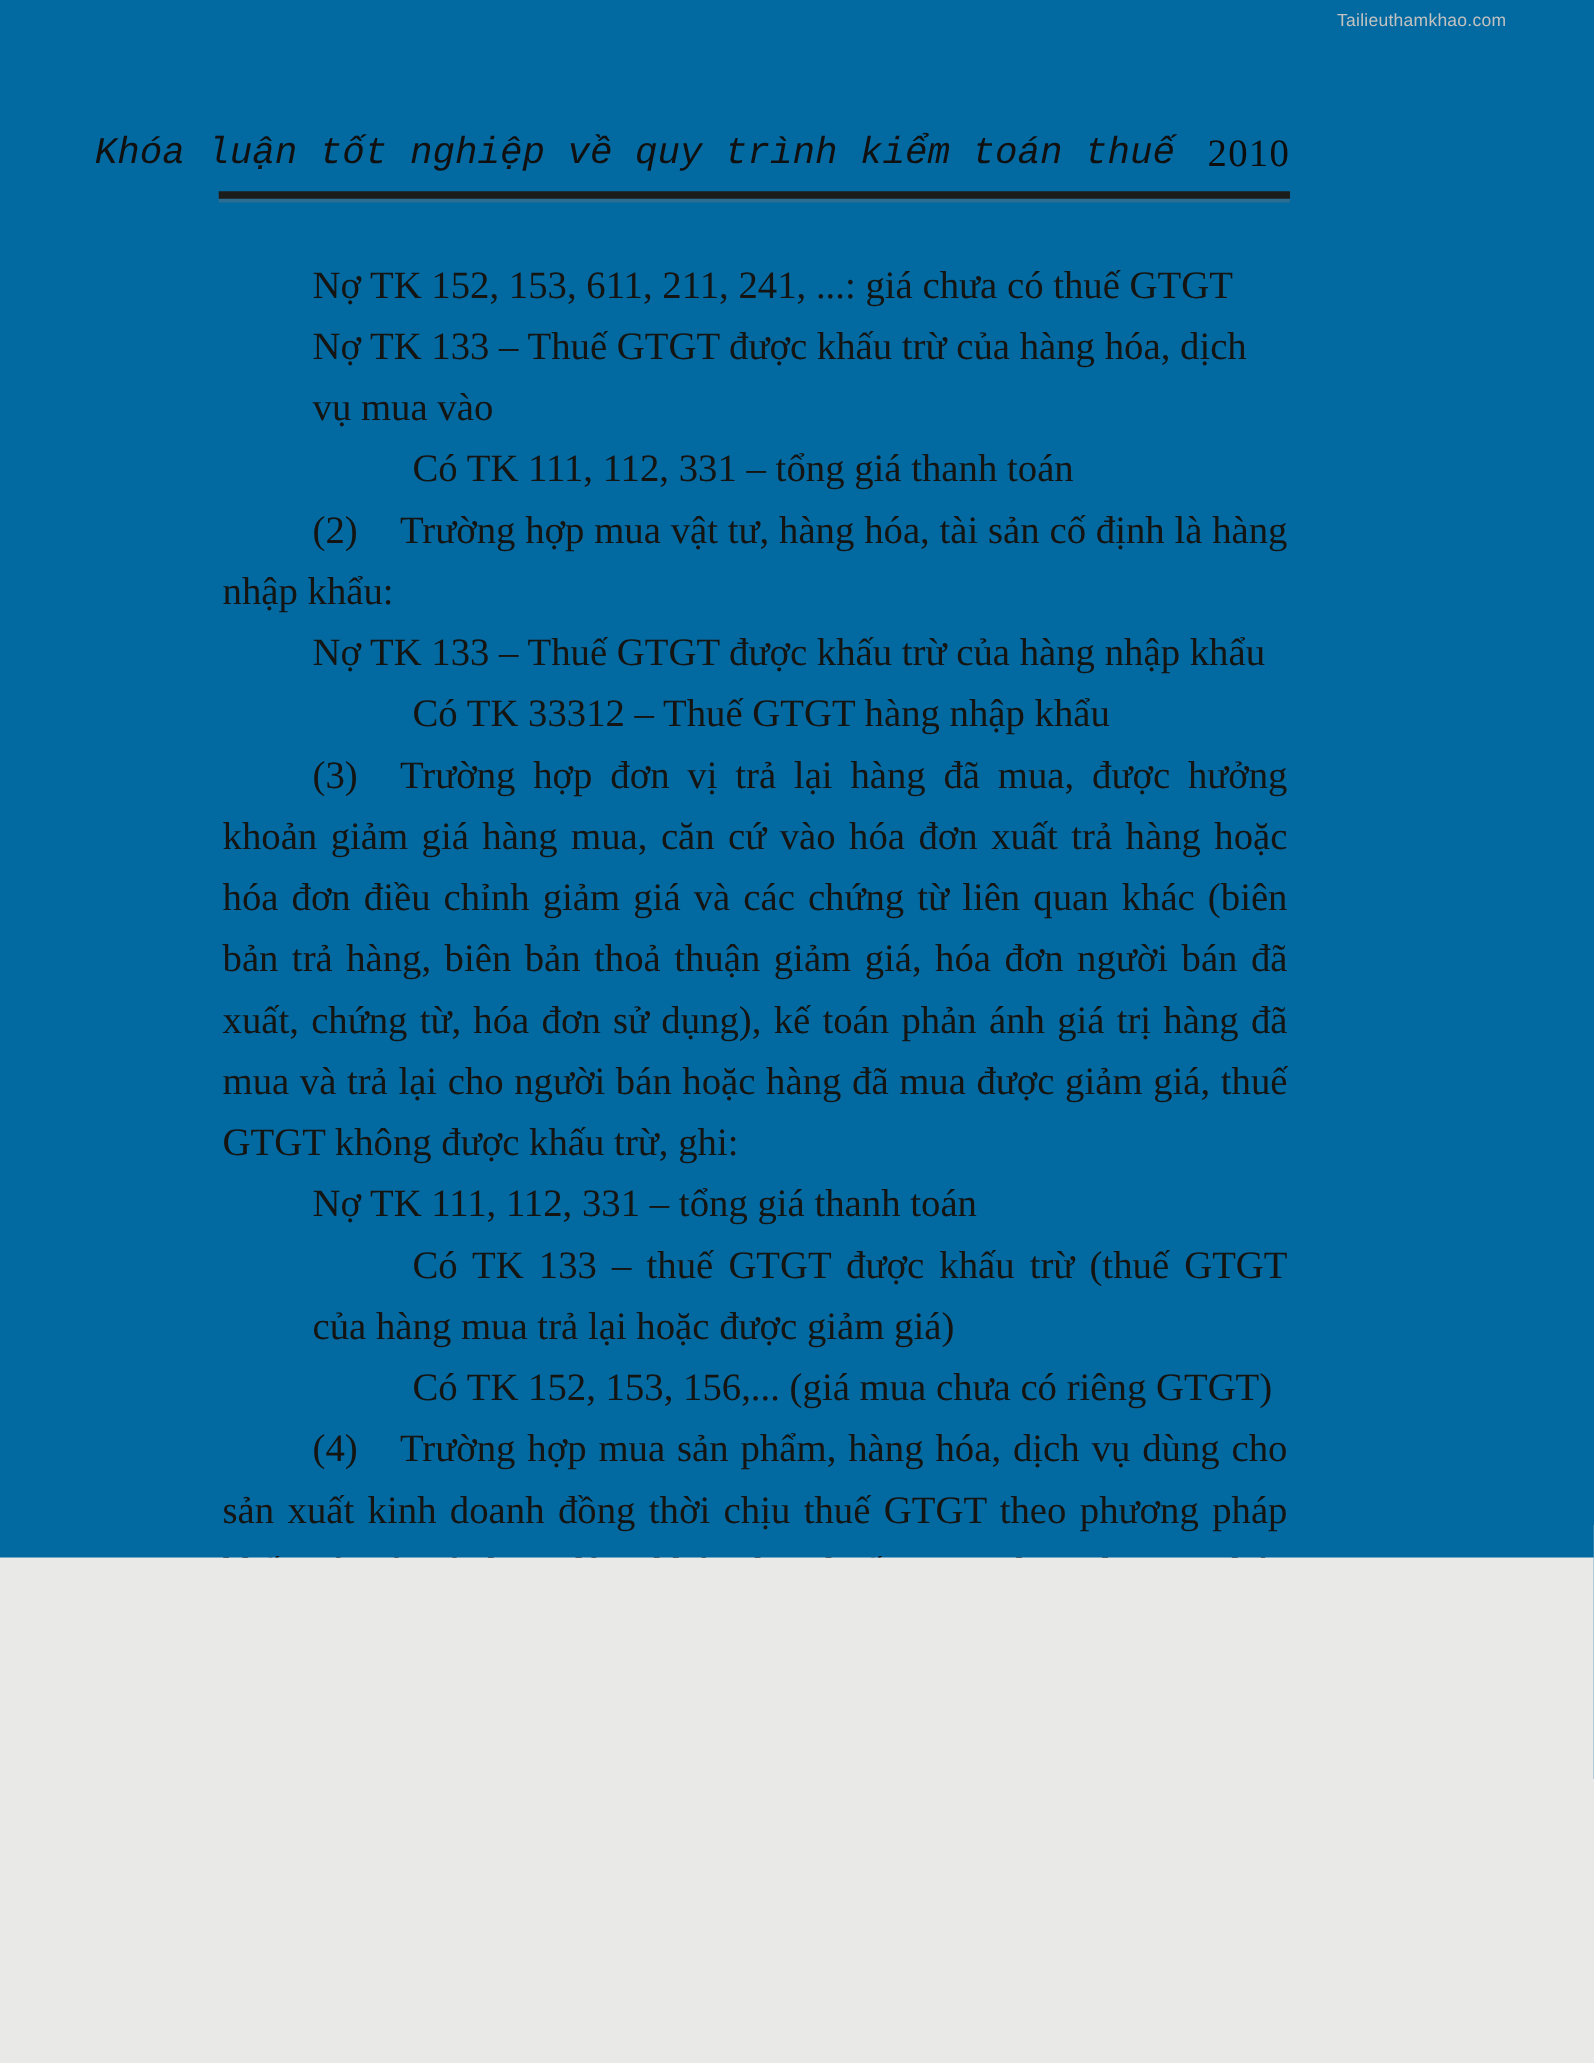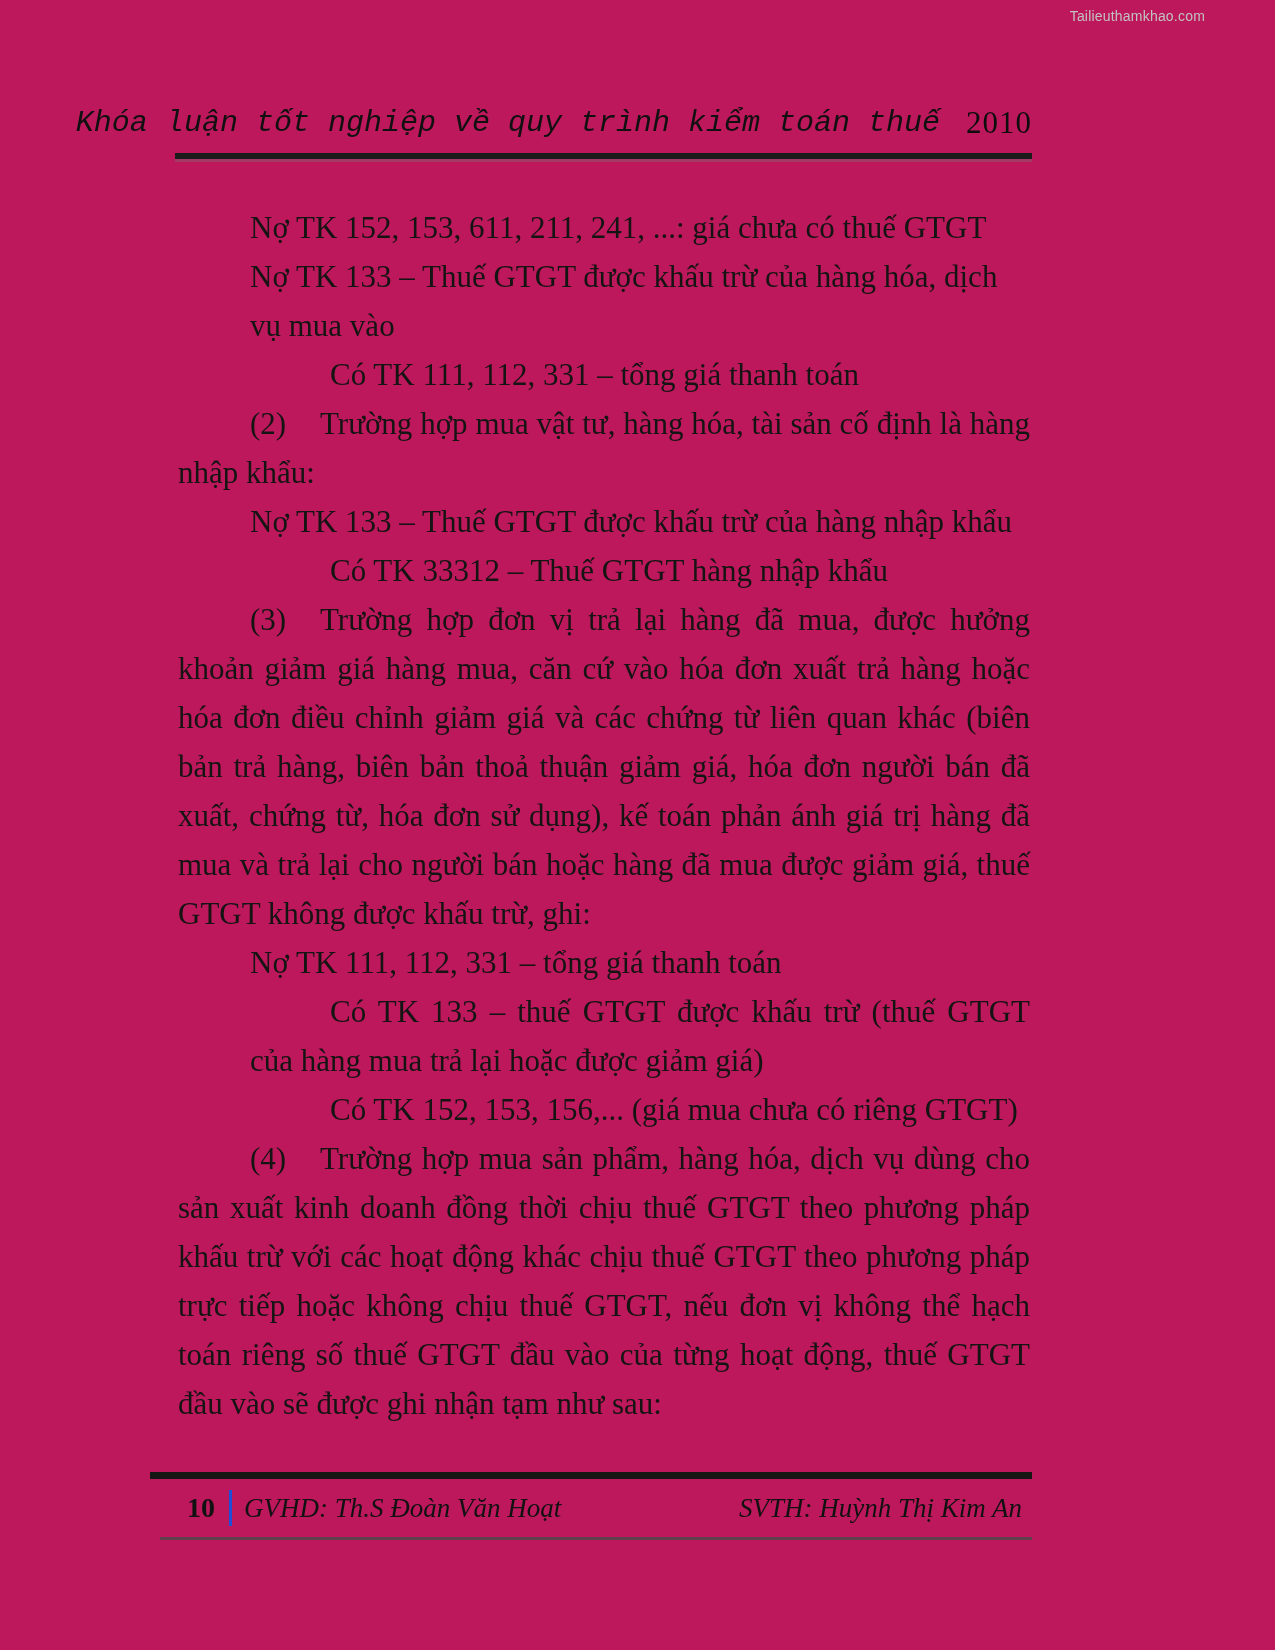--- a/index.html
+++ b/index.html
@@ -3,23 +3,23 @@
 <meta charset="utf-8">
 <style>
   html, body { margin: 0; padding: 0; }
   body {
     background: #e9e9e7;
     font-family: "Liberation Serif", "DejaVu Serif", serif;
   }
   .page {
     position: relative;
     width: 1275px;
-    height: 1650px;
+    height: 1246px;
     margin: 0 auto;
-    background: #be185d;
+    background: #0369a1;
     color: #111;
     overflow: hidden;
   }
 
   
   .watermark {
     position: absolute;
     top: 8px;
     right: 70px;
     font-family: "Liberation Sans", "DejaVu Sans", sans-serif;

